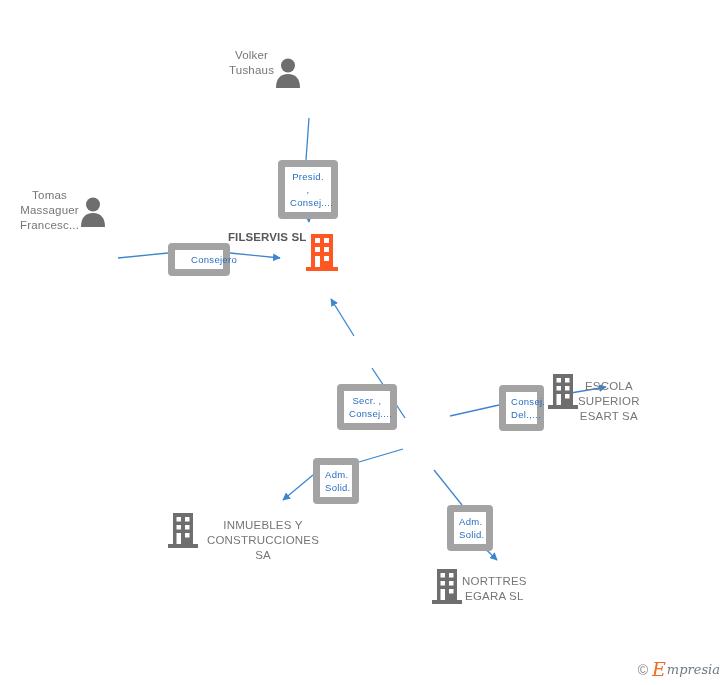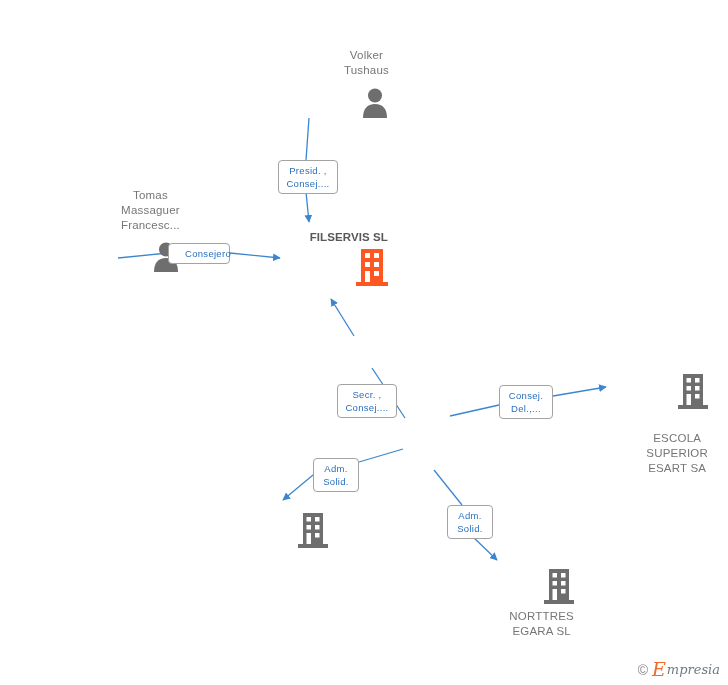--- a/index.html
+++ b/index.html
@@ -20,22 +20,22 @@
   #edges {
     position: absolute;
     left: 0;
     top: 0;
     width: 728px;
     height: 685px;
   }
   .node {
     position: absolute;
     display: flex;
-    flex-direction: column;
-    align-items: flex-end;
+    flex-direction: row;
+    align-items: flex-start;
     width: 160px;
     margin-left: -80px;
   }
   .node-label {
     font-size: 11.5px;
     line-height: 15px;
     color: #767676;
     text-align: center;
     letter-spacing: 0.2px;
     white-space: pre-line;
@@ -46,21 +46,21 @@
     font-size: 11.5px;
     letter-spacing: 0.1px;
   }
   .icon-wrap {
     display: block;
     line-height: 0;
   }
   .label-box {
     position: absolute;
     box-sizing: border-box;
-    border: 1px solid #a3a3a3;
+    border: 7px solid #a3a3a3;
     border-radius: 4px;
     background: #ffffff;
     color: #2a6fbf;
     font-size: 9.5px;
     line-height: 13px;
     text-align: center;
     padding: 3px 5px;
     letter-spacing: 0.3px;
     white-space: pre-line;
     z-index: 5;
@@ -157,21 +157,21 @@
 Francesc...</div>
     <span class="icon-wrap" style="margin-top:8px;">
       <svg width="28" height="31" viewBox="0 0 28 31">
         <circle cx="14" cy="8.5" r="7" fill="#6E6E6E"></circle>
         <path d="M14 17 C6 17 2 22 2 31 L26 31 C26 22 22 17 14 17 Z" fill="#6E6E6E"></path>
       </svg>
     </span>
   </div>
 
 
-  <div class="node" style="left:628px; top:374px;gap:17px;">
+  <div class="node" style="left:628px; top:374px;">
     <span class="icon-wrap">
       <svg width="30" height="35" viewBox="0 0 30 35">
         <rect x="5" y="0" width="20" height="31" fill="#6E6E6E"></rect>
         <rect x="0" y="31" width="30" height="4" fill="#6E6E6E"></rect>
         <rect x="8.5" y="4" width="4.5" height="4.5" fill="#ffffff"></rect>
         <rect x="17" y="4" width="4.5" height="4.5" fill="#ffffff"></rect>
         <rect x="8.5" y="12" width="4.5" height="4.5" fill="#ffffff"></rect>
         <rect x="17" y="12" width="4.5" height="4.5" fill="#ffffff"></rect>
         <rect x="17" y="20" width="4.5" height="4.5" fill="#ffffff"></rect>
         <rect x="8.5" y="20" width="4.5" height="11" fill="#ffffff"></rect>
@@ -188,23 +188,25 @@
         <rect x="5" y="0" width="20" height="31" fill="#6E6E6E"></rect>
         <rect x="0" y="31" width="30" height="4" fill="#6E6E6E"></rect>
         <rect x="8.5" y="4" width="4.5" height="4.5" fill="#ffffff"></rect>
         <rect x="17" y="4" width="4.5" height="4.5" fill="#ffffff"></rect>
         <rect x="8.5" y="12" width="4.5" height="4.5" fill="#ffffff"></rect>
         <rect x="17" y="12" width="4.5" height="4.5" fill="#ffffff"></rect>
         <rect x="17" y="20" width="4.5" height="4.5" fill="#ffffff"></rect>
         <rect x="8.5" y="20" width="4.5" height="11" fill="#ffffff"></rect>
       </svg>
     </span>
-  </div>
-
-  <div class="node" style="left:494px; top:569px;">
+    <div class="node-label" style="margin-top:5px; width:180px;">INMUEBLES Y
+CONSTRUCCIONES SA</div>
+  </div>
+
+  <div class="node" style="left:512px; top:569px;">
     <span class="icon-wrap">
       <svg width="30" height="35" viewBox="0 0 30 35">
         <rect x="5" y="0" width="20" height="31" fill="#6E6E6E"></rect>
         <rect x="0" y="31" width="30" height="4" fill="#6E6E6E"></rect>
         <rect x="8.5" y="4" width="4.5" height="4.5" fill="#ffffff"></rect>
         <rect x="17" y="4" width="4.5" height="4.5" fill="#ffffff"></rect>
         <rect x="8.5" y="12" width="4.5" height="4.5" fill="#ffffff"></rect>
         <rect x="17" y="12" width="4.5" height="4.5" fill="#ffffff"></rect>
         <rect x="17" y="20" width="4.5" height="4.5" fill="#ffffff"></rect>
         <rect x="8.5" y="20" width="4.5" height="11" fill="#ffffff"></rect>
@@ -215,21 +217,21 @@
   </div>
 
   <div class="label-box" style="left:278px; top:160px; width:60px;">Presid. ,
 Consej....</div>
 
   <div class="label-box" style="left:168px; top:243px; width:62px;padding-left:16px;">Consejero</div>
 
   <div class="label-box" style="left:337px; top:336px; width:60px;margin-top:48px;">Secr. ,
 Consej....</div>
 
-  <div class="label-box" style="left:499px; top:385px; width:54px;">Consej.
+  <div class="label-box" style="left:499px; top:385px; width:45px;">Consej.
 Del.,...</div>
 
   <div class="label-box" style="left:313px; top:458px; width:46px;">Adm.
 Solid.</div>
 
   <div class="label-box" style="left:447px; top:505px; width:46px;">Adm.
 Solid.</div>
 
   <div class="watermark">
     <span class="wm-c">©</span>

